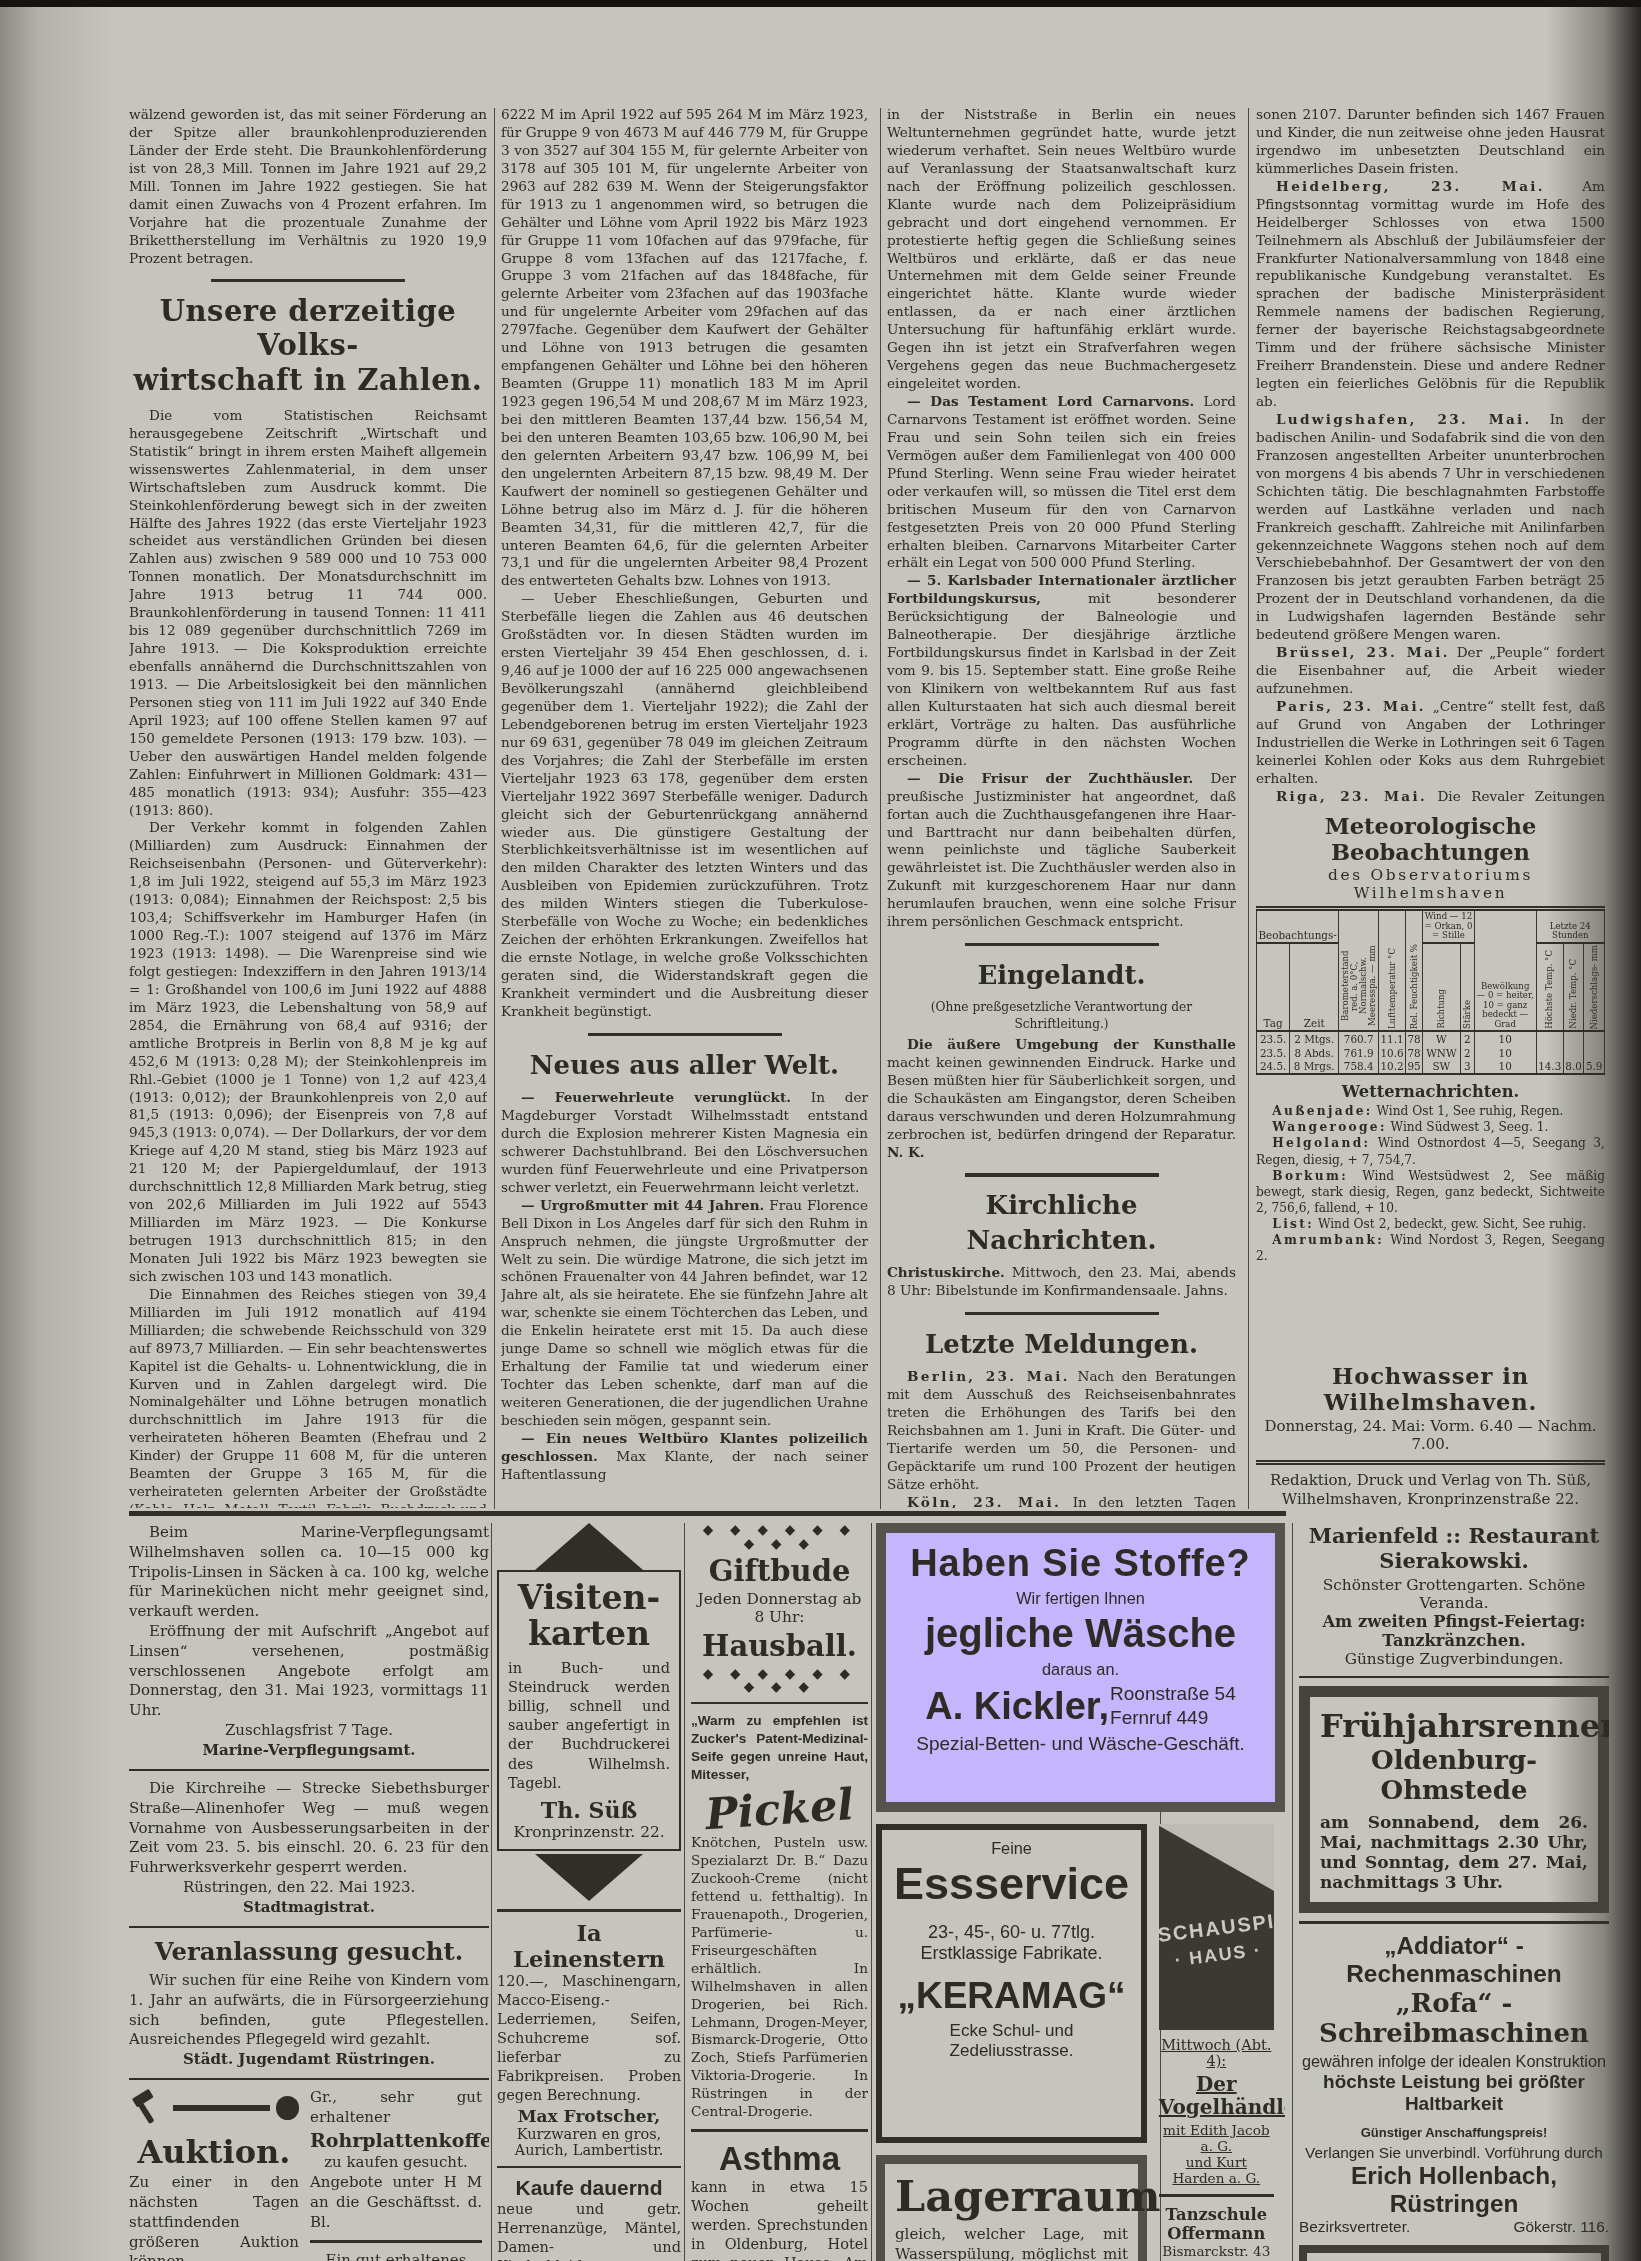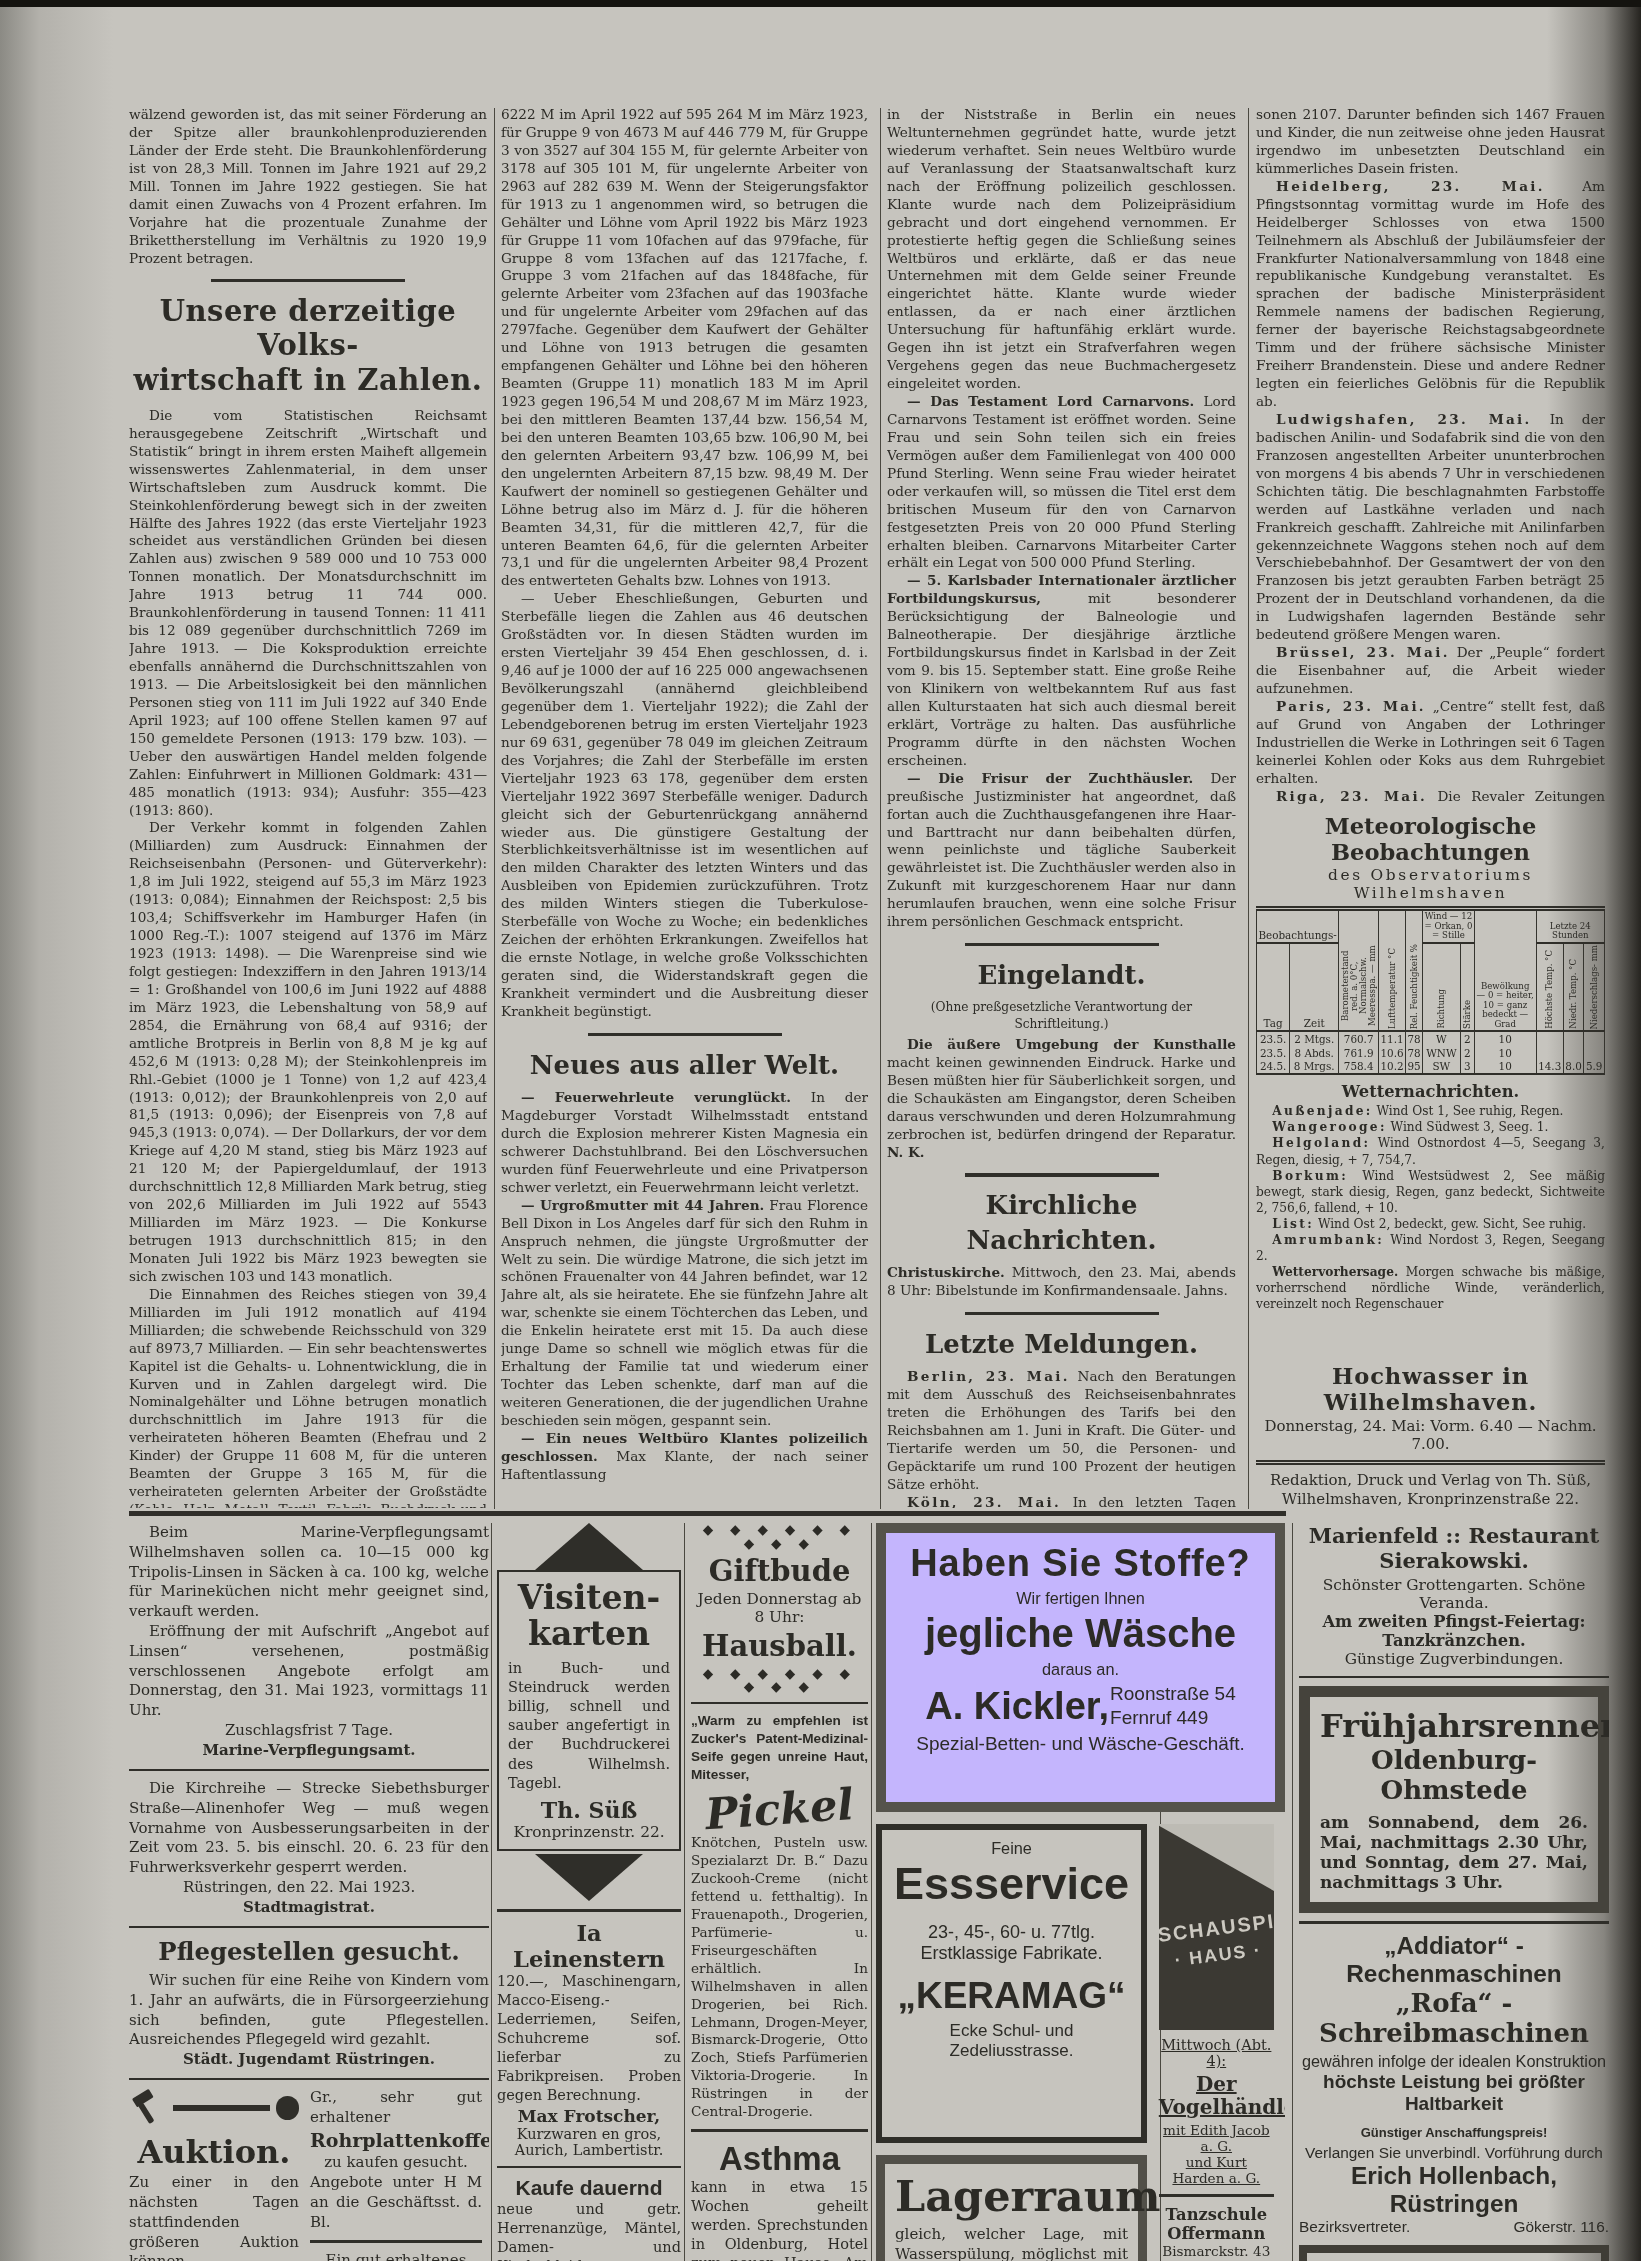--- a/index.html
+++ b/index.html
@@ -217,21 +217,20 @@
   </table>
 
   <div class="subnote" style="font-weight:bold;font-size:16.3px;margin:6.3px 0 2.7px;">Wetternachrichten.</div>
   <div class="wx" style="height:253px;overflow:hidden;">
     <p class="para"><span class="sp-lead">Außenjade:</span> <span>Wind Ost 1, See ruhig, Regen.</span></p>
     <p class="para"><span class="sp-lead">Wangerooge:</span> <span>Wind Südwest 3, Seeg. 1.</span></p>
     <p class="para"><span class="sp-lead">Helgoland:</span> <span>Wind Ostnordost 4—5, Seegang 3, Regen, diesig, + 7, 754,7.</span></p>
     <p class="para"><span class="sp-lead">Borkum:</span> <span>Wind Westsüdwest 2, See mäßig bewegt, stark diesig, Regen, ganz bedeckt, Sichtweite 2, 756,6, fallend, + 10.</span></p>
     <p class="para"><span class="sp-lead">List:</span> <span>Wind Ost 2, bedeckt, gew. Sicht, See ruhig.</span></p>
     <p class="para"><span class="sp-lead">Amrumbank:</span> <span>Wind Nordost 3, Regen, Seegang 2.</span></p>
-    <p class="para"><span class="lead">Wettervorhersage.</span> <span>Morgen schwache bis mäßige, vorherrschend nördliche Winde, veränderlich, vereinzelt noch Regenschauer</span></p>
   </div>
 
   <div class="hw-title">Hochwasser in Wilhelmshaven.</div>
   <div class="hw-text">Donnerstag, 24. Mai: Vorm. 6.40 — Nachm. 7.00.</div>
 
   <div class="imprint">Redaktion, Druck und Verlag von Th. Süß, Wilhelmshaven, Kronprinzenstraße 22.</div>
 
 </div>
 
 <div class="adcol jtext" id="adA" style="font-size:15px;">
@@ -242,21 +241,21 @@
     <p class="para ctr ni lead">Marine-Verpflegungsamt.</p>
   </div>
   <div class="hr"></div>
   <div>
     <p class="para">Die Kirchreihe — Strecke Siebethsburger Straße—Alinenhofer Weg — muß wegen Vornahme von Ausbesserungsarbeiten in der Zeit vom 23. 5. bis einschl. 20. 6. 23 für den Fuhrwerksverkehr gesperrt werden.</p>
     <p class="para ni" style="text-indent:54px;">Rüstringen, den 22. Mai 1923.</p>
     <p class="para ctr ni lead">Stadtmagistrat.</p>
   </div>
   <div class="hr"></div>
   <div>
-    <div class="sechead" style="font-size:24.4px;margin:2.7px 0;">Pflegestellen gesucht.</div>
+    <div class="sechead" style="font-size:24.4px;margin:2.7px 0;">Veranlassung gesucht.</div>
     <p class="para">Wir suchen für eine Reihe von Kindern vom 1. Jahr an aufwärts, die in Fürsorgeerziehung sich befinden, gute Pflegestellen. Ausreichendes Pflegegeld wird gezahlt.</p>
     <p class="para ctr ni lead">Städt. Jugendamt Rüstringen.</p>
   </div>
   <div class="hr"></div>
   <div style="display:flex;gap:11px;">
     <div style="width:170px;">
       <div class="hammer-row">
         <svg width="39" height="39" viewBox="0 0 60 60">
             <g fill="#2f2e29">
               <rect x="6" y="8" width="30" height="15" rx="2" transform="rotate(-32 21 15)"></rect>

